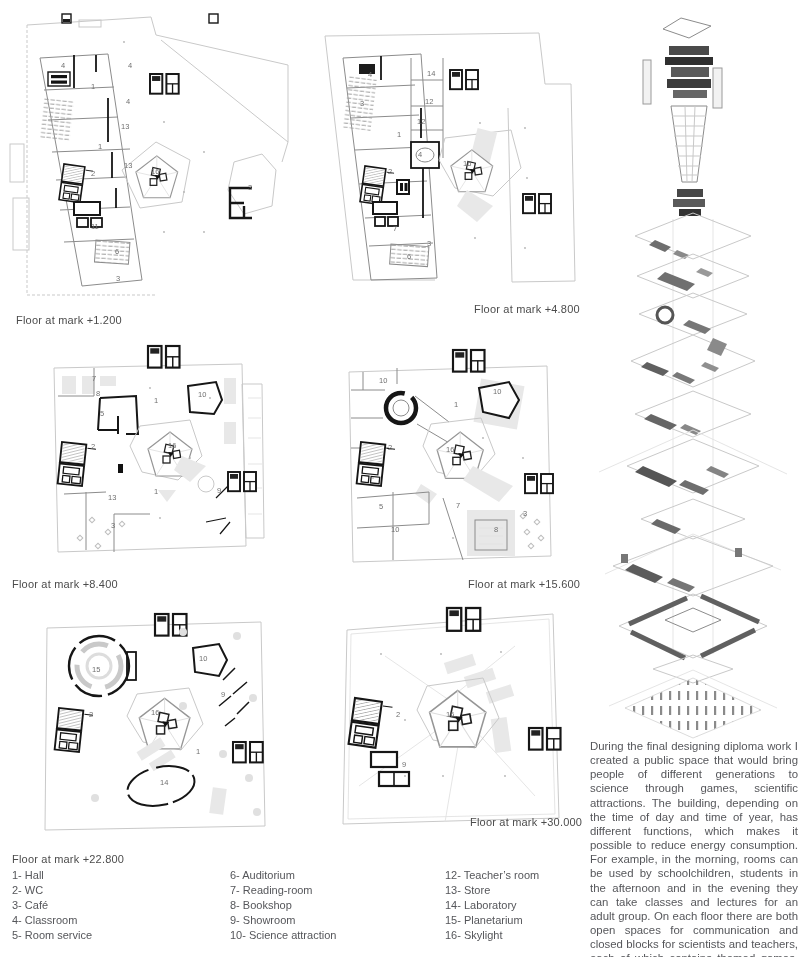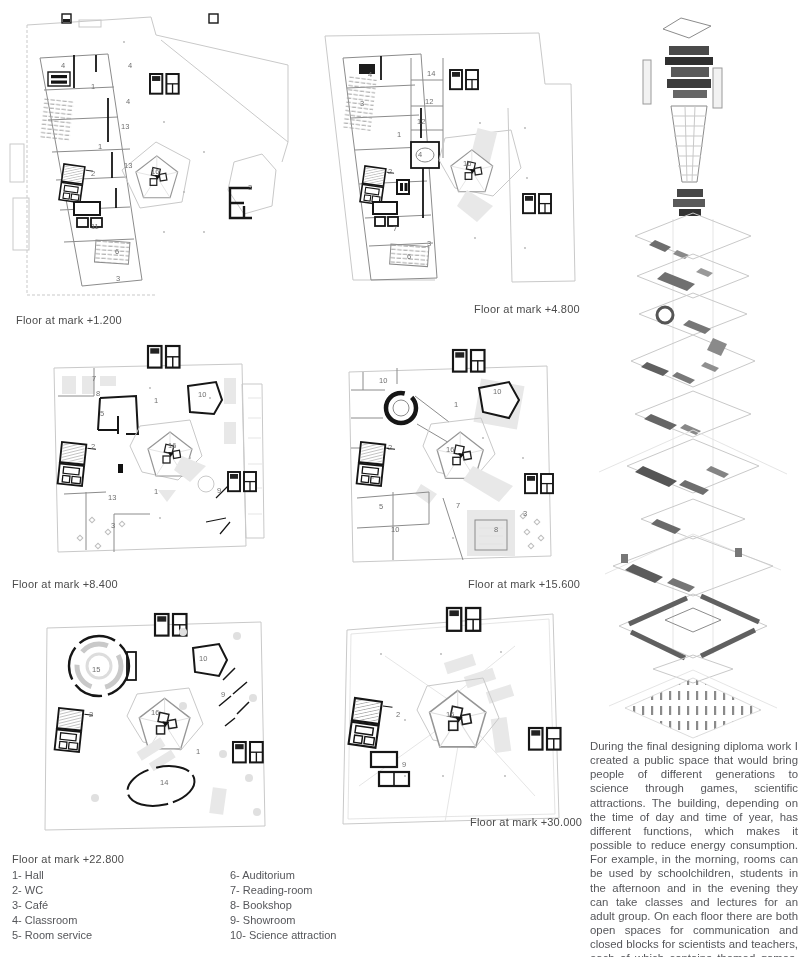--- a/index.html
+++ b/index.html
@@ -430,14 +430,22 @@
       <div>5- Room service</div>
     </div>
 <div class="legend lg2">
 
 <div>6- Auditorium</div>
       <div>7- Reading-room</div>
       <div>8- Bookshop</div>
       <div>9- Showroom</div>
       <div>10- Science attraction</div>
     </div>
+<div class="legend lg3">
+
+<div>12- Teacher’s room</div>
+      <div>13- Store</div>
+      <div>14- Laboratory</div>
+      <div>15- Planetarium</div>
+      <div>16- Skylight</div>
+    </div>
 
 </div>
 
 </body></html>

